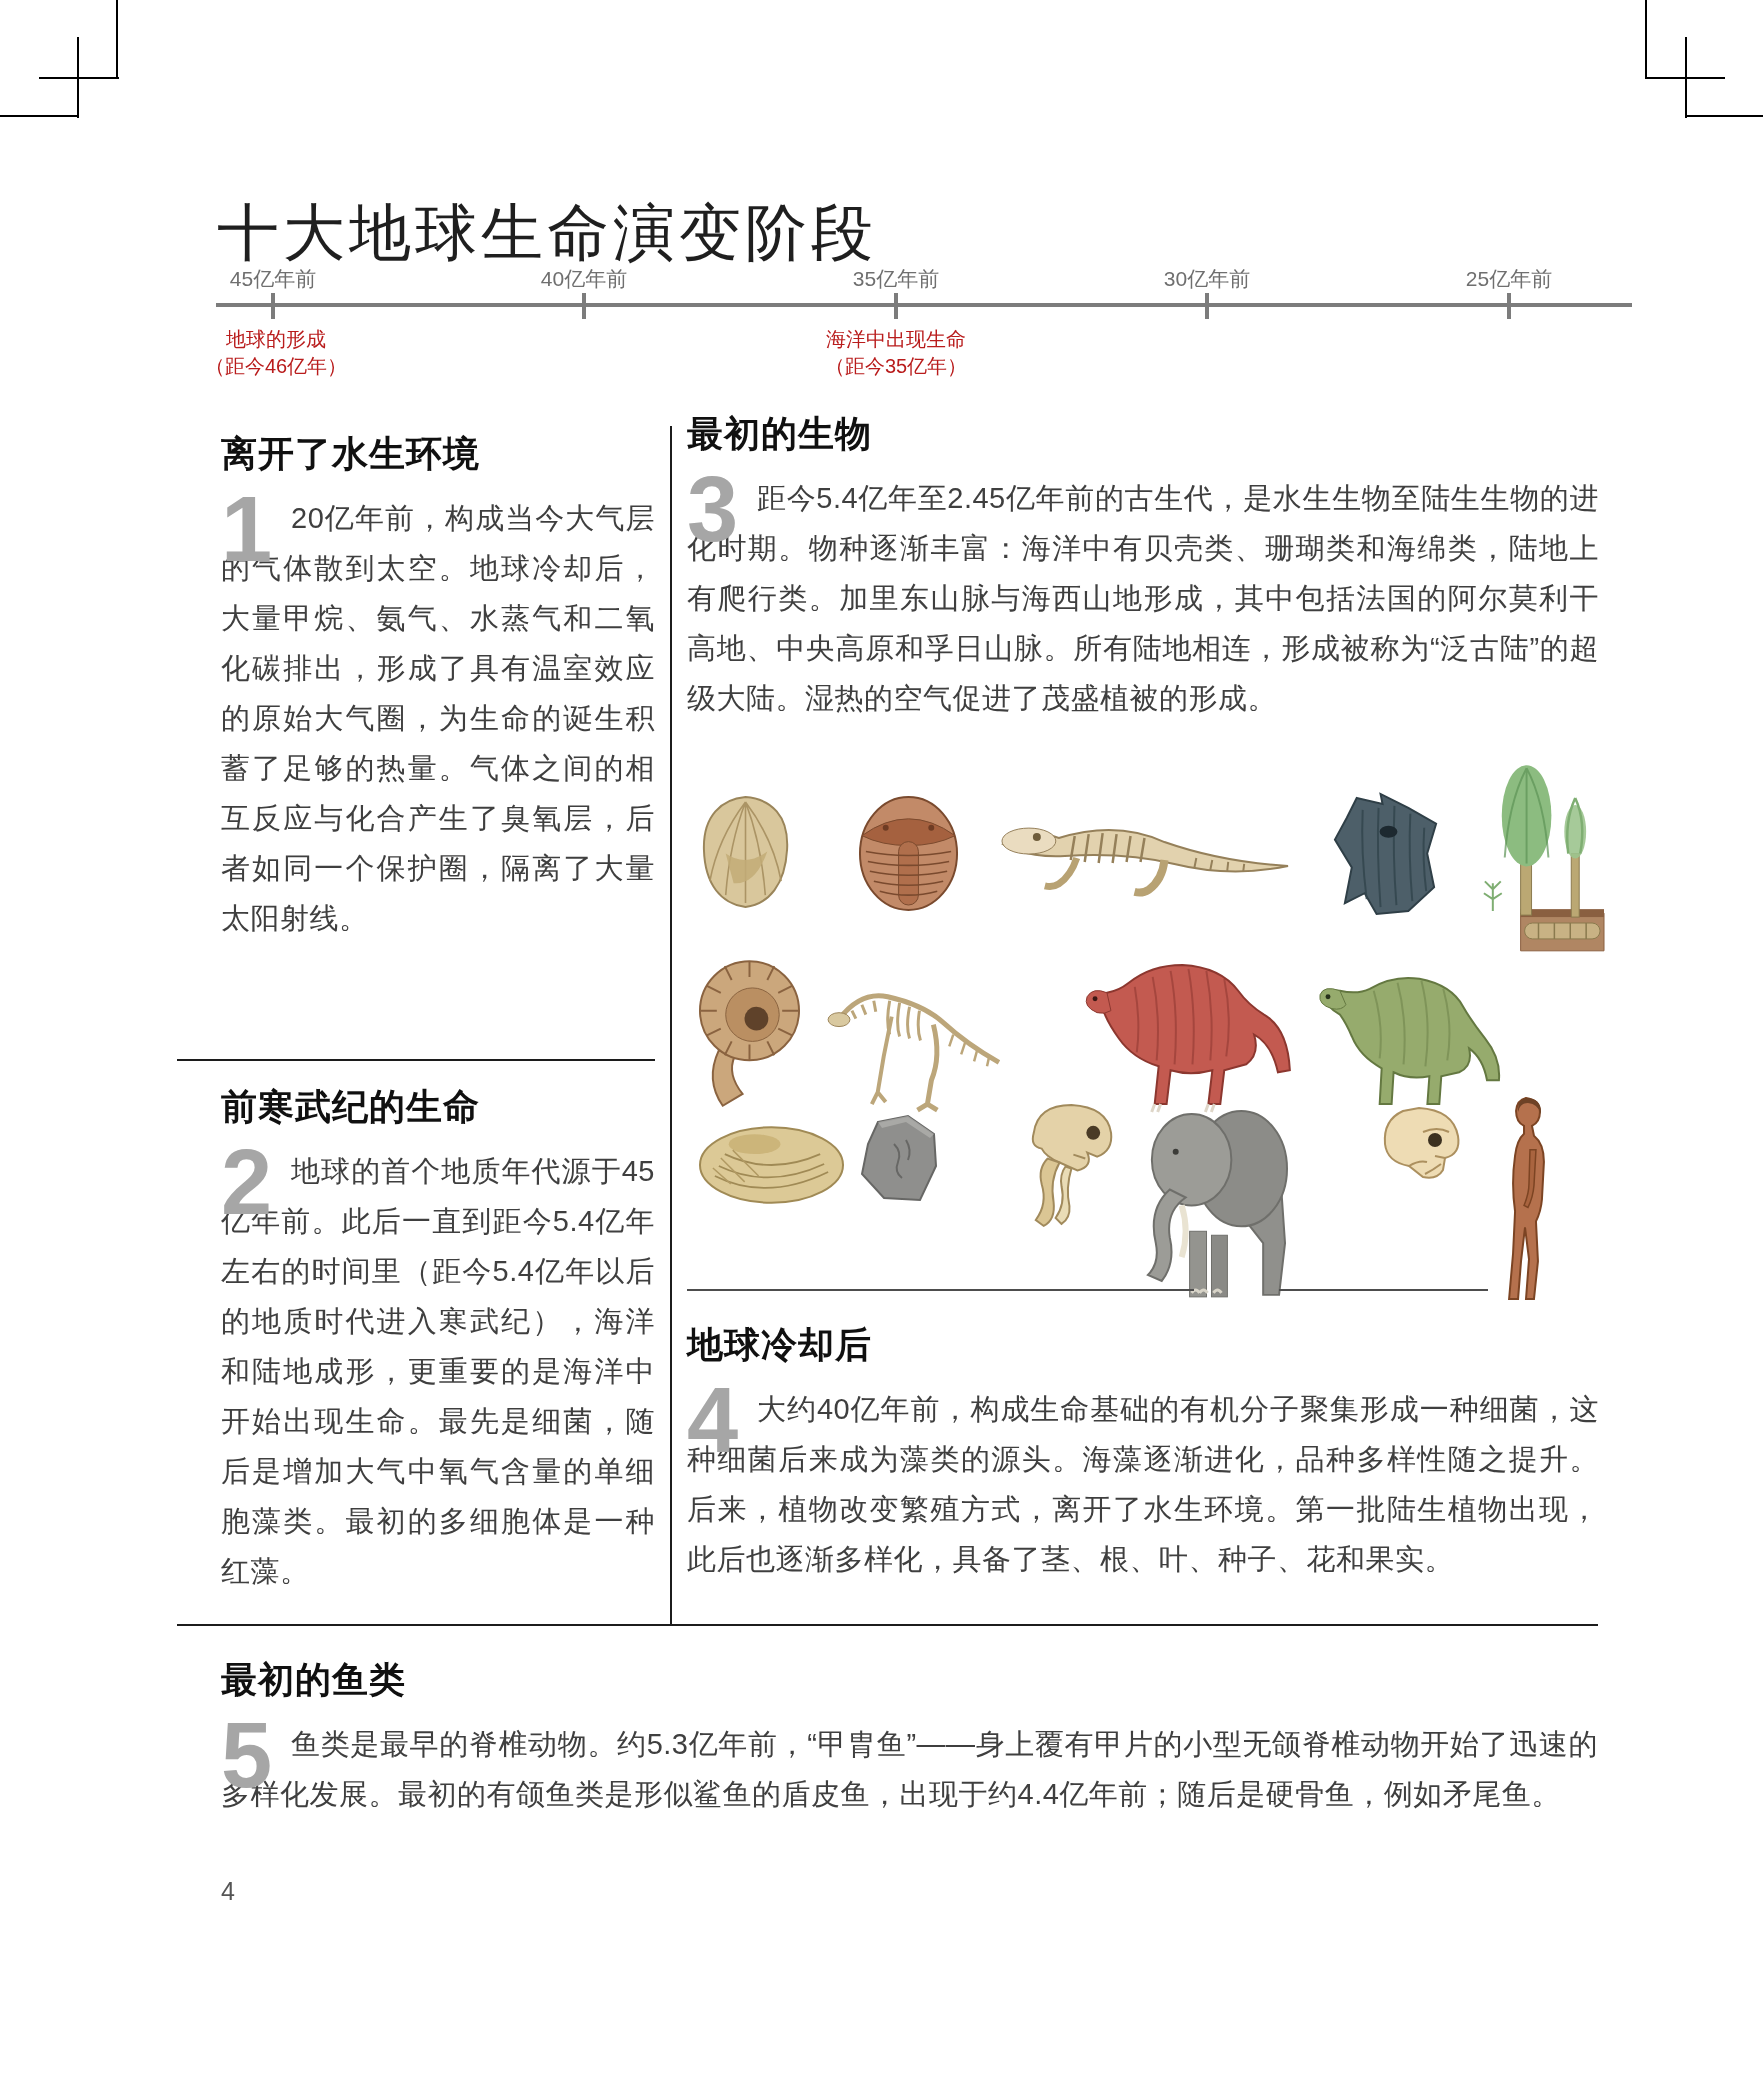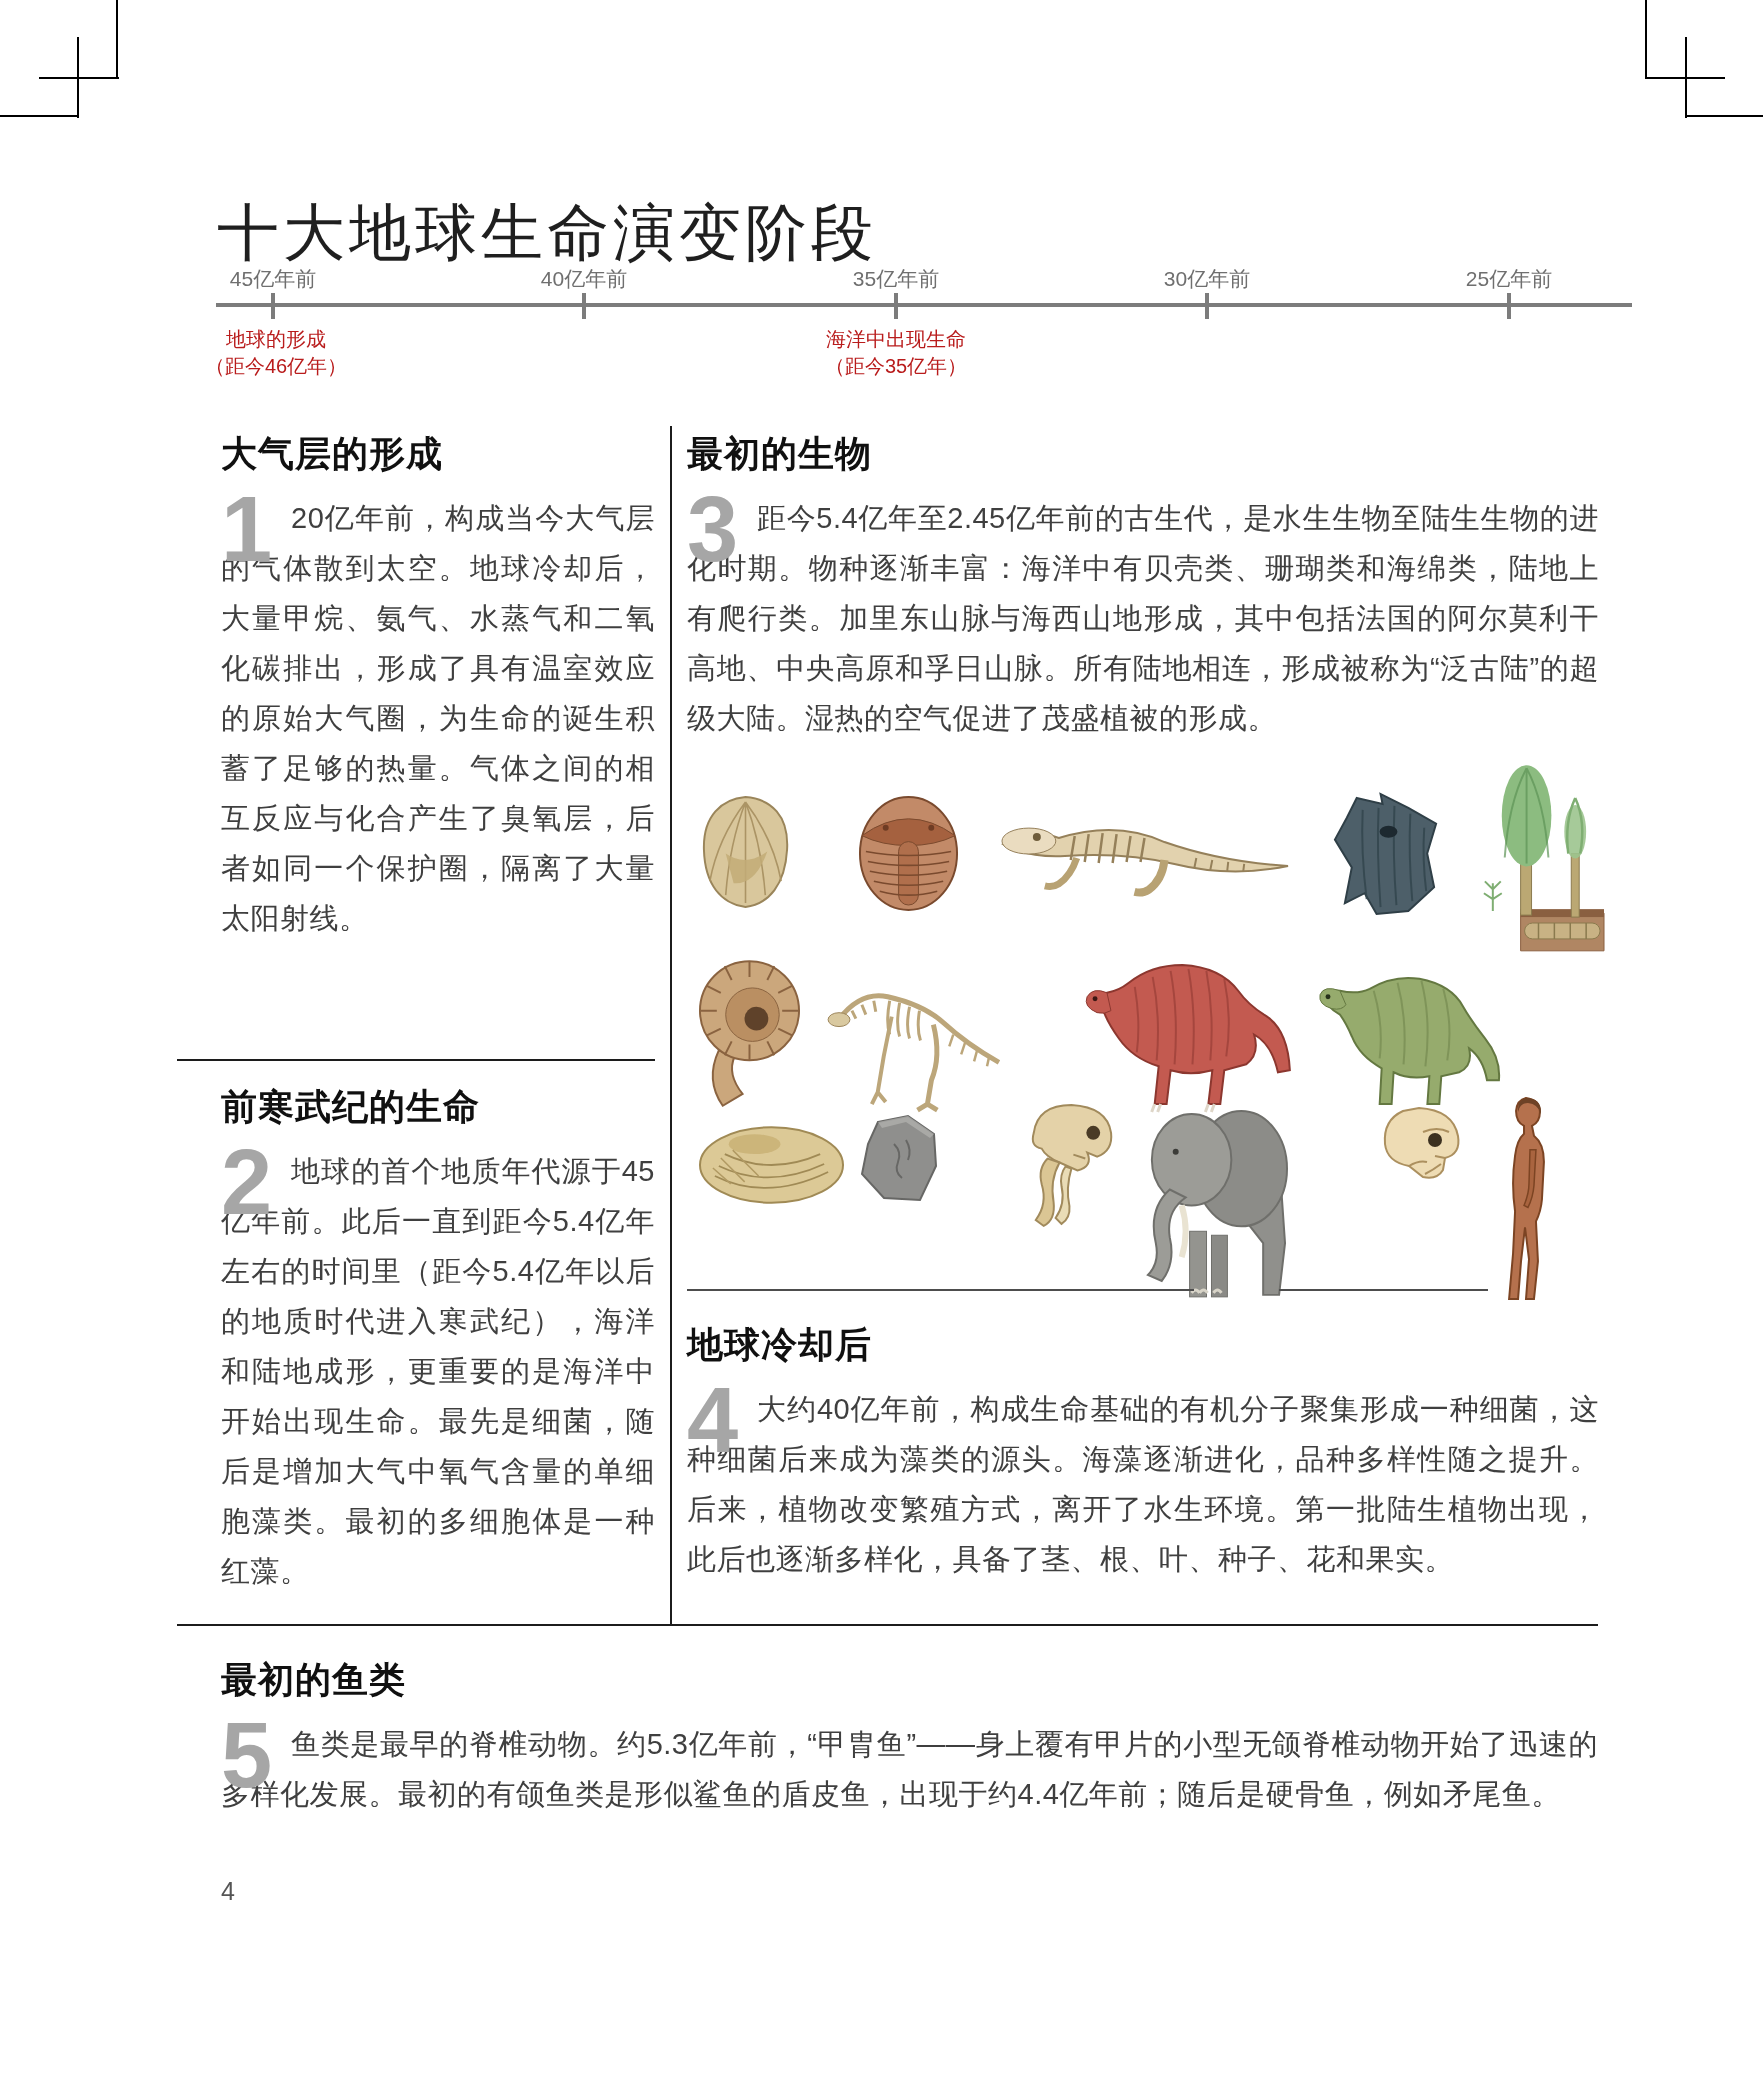--- a/index.html
+++ b/index.html
@@ -100,36 +100,36 @@
   <div class="tl-event" style="left:896px;">
     <div>海洋中出现生命</div>
     <div>（距今35亿年）</div>
   </div>
 
   <div class="rule" style="left:177px;top:1059px;width:478px;height:2px;"></div>
   <div class="rule" style="left:670px;top:426px;width:2px;height:1198px;"></div>
   <div class="rule" style="left:177px;top:1624px;width:1421px;height:2px;"></div>
 
   <div class="section" style="left:221px;top:430px;width:434px;">
-    <h2>大气层的形成</h2>
+    <h2>离开了水生环境</h2>
     <p class="para">
       <span class="num">1</span>
       <span>20亿年前，构成当今大气层的气体散到太空。地球冷却后，大量甲烷、氨气、水蒸气和二氧化碳排出，形成了具有温室效应的原始大气圈，为生命的诞生积蓄了足够的热量。气体之间的相互反应与化合产生了臭氧层，后者如同一个保护圈，隔离了大量太阳射线。</span>
     </p>
   </div>
 
   <div class="section" style="left:221px;top:1083px;width:434px;">
     <h2>前寒武纪的生命</h2>
     <p class="para">
       <span class="num">2</span>
       <span>地球的首个地质年代源于45亿年前。此后一直到距今5.4亿年左右的时间里（距今5.4亿年以后的地质时代进入寒武纪），海洋和陆地成形，更重要的是海洋中开始出现生命。最先是细菌，随后是增加大气中氧气含量的单细胞藻类。最初的多细胞体是一种红藻。</span>
     </p>
   </div>
 
-  <div class="section" style="left:687px;top:410px;width:912px;margin-top:20px;">
+  <div class="section" style="left:687px;top:410px;width:912px;">
     <h2>最初的生物</h2>
     <p class="para">
       <span class="num">3</span>
       <span>距今5.4亿年至2.45亿年前的古生代，是水生生物至陆生生物的进化时期。物种逐渐丰富：海洋中有贝壳类、珊瑚类和海绵类，陆地上有爬行类。加里东山脉与海西山地形成，其中包括法国的阿尔莫利干高地、中央高原和孚日山脉。所有陆地相连，形成被称为“泛古陆”的超级大陆。湿热的空气促进了茂盛植被的形成。</span>
     </p>
   </div>
 
   <div class="figure">
 
     <svg style="left:9px;top:58px;" width="100" height="116" viewBox="0 0 101 117">

